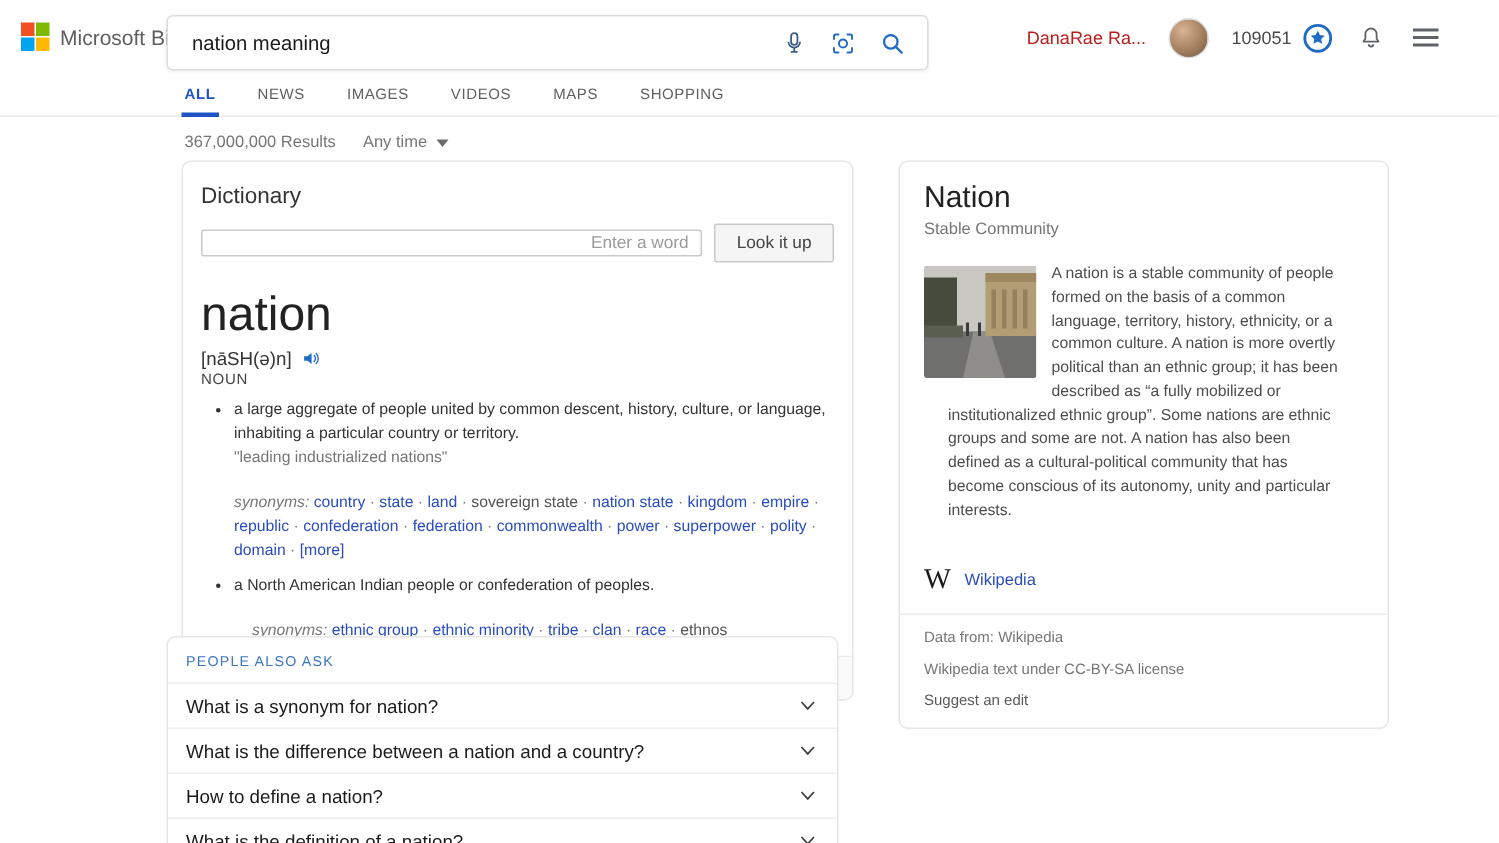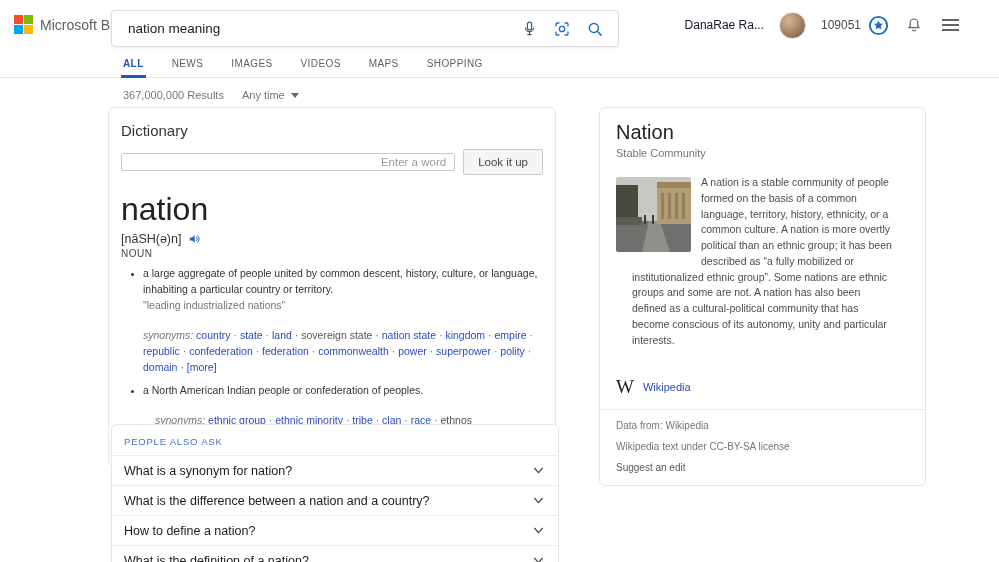--- a/index.html
+++ b/index.html
@@ -10,21 +10,21 @@
   .header{position:absolute;top:0;left:0;right:0;height:50px;background:#fff;}
   .logo{position:absolute;left:14px;top:15px;display:flex;align-items:center;gap:7px;cursor:pointer;}
   .ms-squares{display:grid;grid-template-columns:9px 9px;grid-template-rows:9px 9px;gap:1px;}
   .sq{width:9px;height:9px;}
   .brand-text{font-size:14px;color:#5e5e5e;white-space:nowrap;}
   .searchbox{position:absolute;left:111px;top:10px;width:508px;height:37px;border:1px solid #ddd;border-radius:4px;box-shadow:0 1px 3px rgba(0,0,0,.06);display:flex;align-items:center;padding:0 14px;box-sizing:border-box;background:#fff;}
   .search-input{flex:1;border:none;outline:none;font-size:13.5px;color:#1b1b1b;background:transparent;font-family:inherit;}
   .search-icons{display:flex;align-items:center;gap:15px;}
   .icon-btn{display:flex;align-items:center;justify-content:center;cursor:pointer;background:none;border:none;padding:0;}
   .header-right{position:absolute;right:36px;top:0;height:50px;display:flex;align-items:center;gap:15px;}
-  .user-name{font-size:12px;color:#0f172a;cursor:pointer;white-space:nowrap;}
+  .user-name{font-size:12px;color:#b91c1c;cursor:pointer;white-space:nowrap;}
   .avatar{width:25px;height:25px;border-radius:50%;background:radial-gradient(circle at 35% 30%,#d8b495 0%,#a5805f 55%,#6e5647 100%);border:1px solid #ddd;cursor:pointer;}
   .points-group{display:flex;align-items:center;gap:6px;cursor:pointer;}
   .points{font-size:12px;color:#4a4a4a;}
   .hamburger{display:flex;flex-direction:column;gap:3px;cursor:pointer;padding:4px;border:none;background:none;}
   .hamburger span{display:block;width:17px;height:2px;background:#5f6368;}
 
   
   .tabbar{position:absolute;top:50px;left:0;right:0;height:28px;border-bottom:1px solid #e9e9e9;display:flex;align-items:stretch;padding-left:111px;box-sizing:border-box;background:#fff;}
   .tab{display:flex;align-items:center;padding:0 14px;font-size:10px;letter-spacing:.4px;color:#5f5f5f;cursor:pointer;position:relative;white-space:nowrap;}
   .tab:first-child{padding-left:12px;}
@@ -33,21 +33,21 @@
 
   
   .results-meta{position:absolute;top:89px;left:123px;display:flex;align-items:center;gap:18px;font-size:11px;color:#767676;}
   .time-filter{display:flex;align-items:center;gap:6px;cursor:pointer;}
   .caret-down{width:0;height:0;border-left:4px solid transparent;border-right:4px solid transparent;border-top:5px solid #6b6b6b;}
 
   
   .card{position:absolute;background:#fff;border:1px solid #e6e6e6;border-radius:6px;box-sizing:border-box;}
 
   
-  .dict{left:108px;top:107px;width:448px;}
+  .dict{left:121px;top:107px;width:448px;}
   .dict-inner{padding:12px 12px 0 12px;}
   .dict-title{font-size:15px;color:#333;margin:2px 0 10px 0;font-weight:400;}
   .lookup-row{display:flex;gap:8px;align-items:center;}
   .lookup-input{flex:1;height:18px;border:1px solid #c9c9c9;border-radius:2px;padding:0 8px;font-size:11.5px;color:#333;box-sizing:border-box;outline:none;font-family:inherit;text-align:right;}
   .lookup-input::placeholder{color:#9a9a9a;}
   .lookup-btn{height:26px;padding:0 14px;font-size:11.5px;color:#444;background:#f5f5f5;border:1px solid #c9c9c9;border-radius:2px;cursor:pointer;font-family:inherit;}
   .word{font-size:32px;color:#222;margin:16px 0 4px 0;font-weight:400;}
   .pron{font-size:12.5px;color:#333;display:flex;align-items:center;gap:7px;}
   .pos{font-size:10px;color:#444;margin-top:2px;letter-spacing:.5px;}
   ul.defs{margin:7px 0 0 0;padding-left:22px;}

